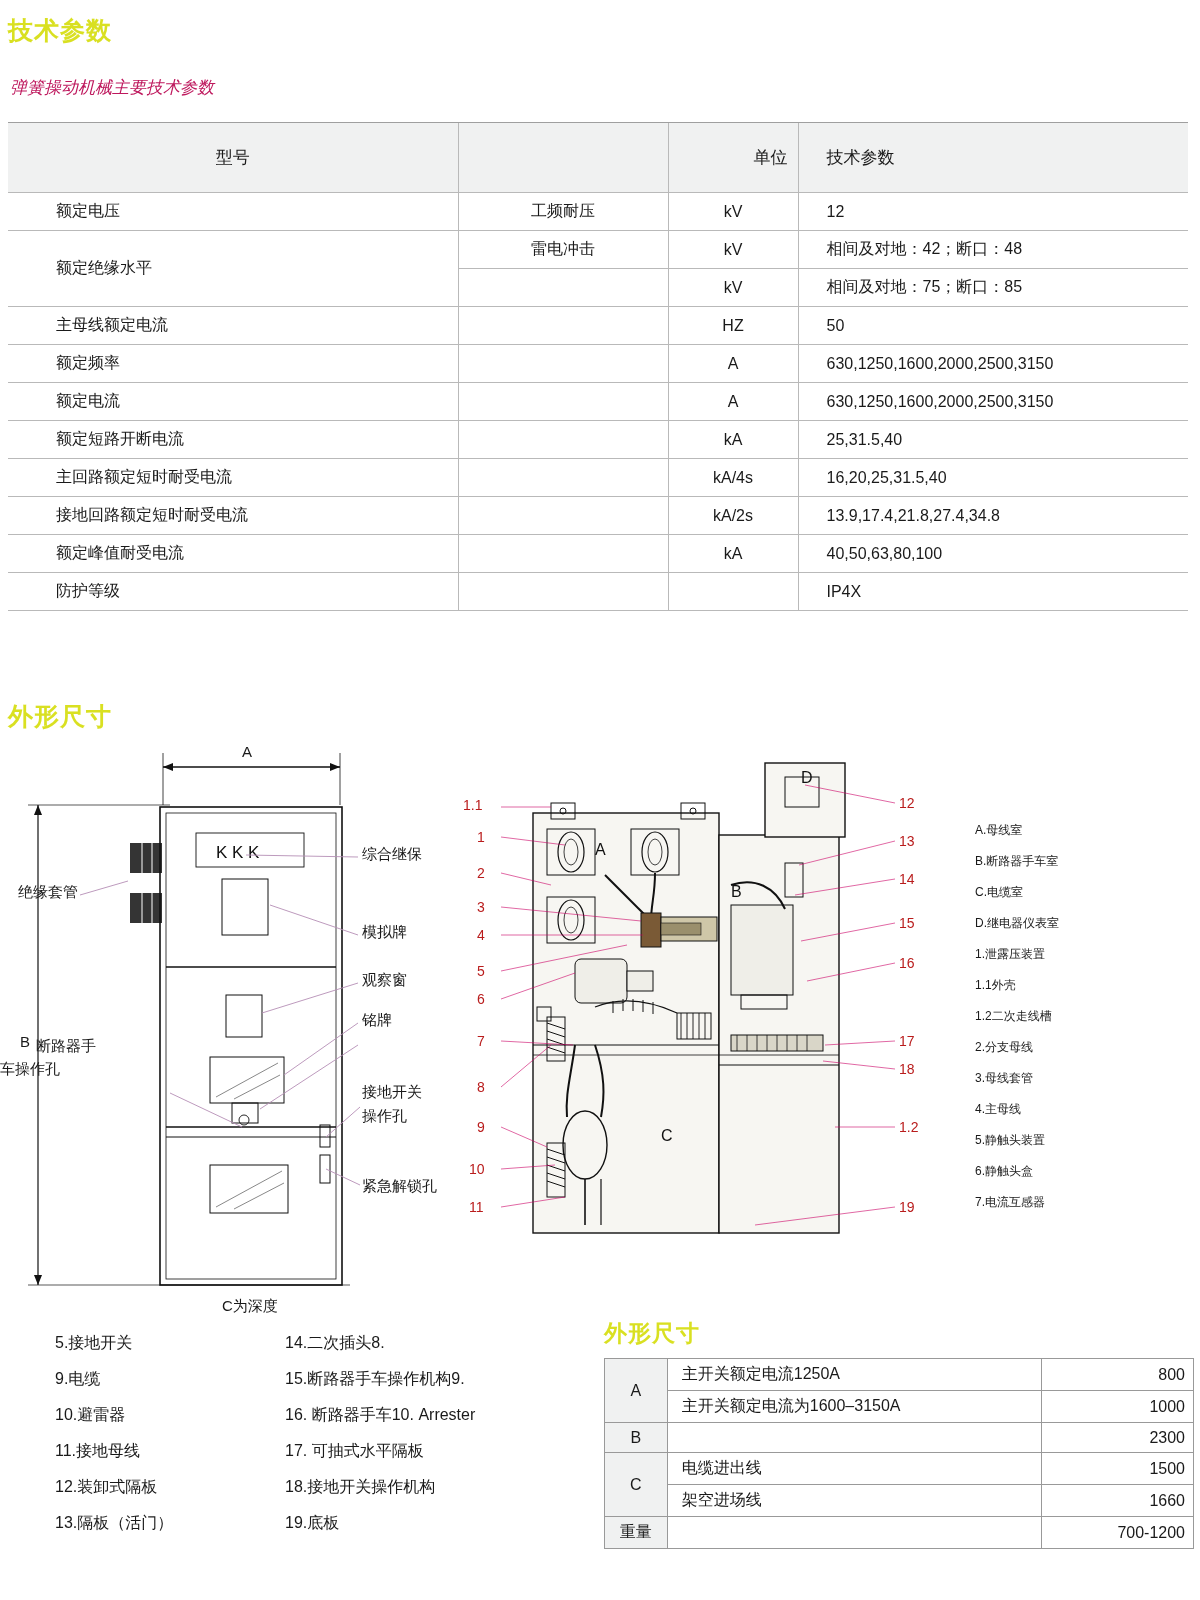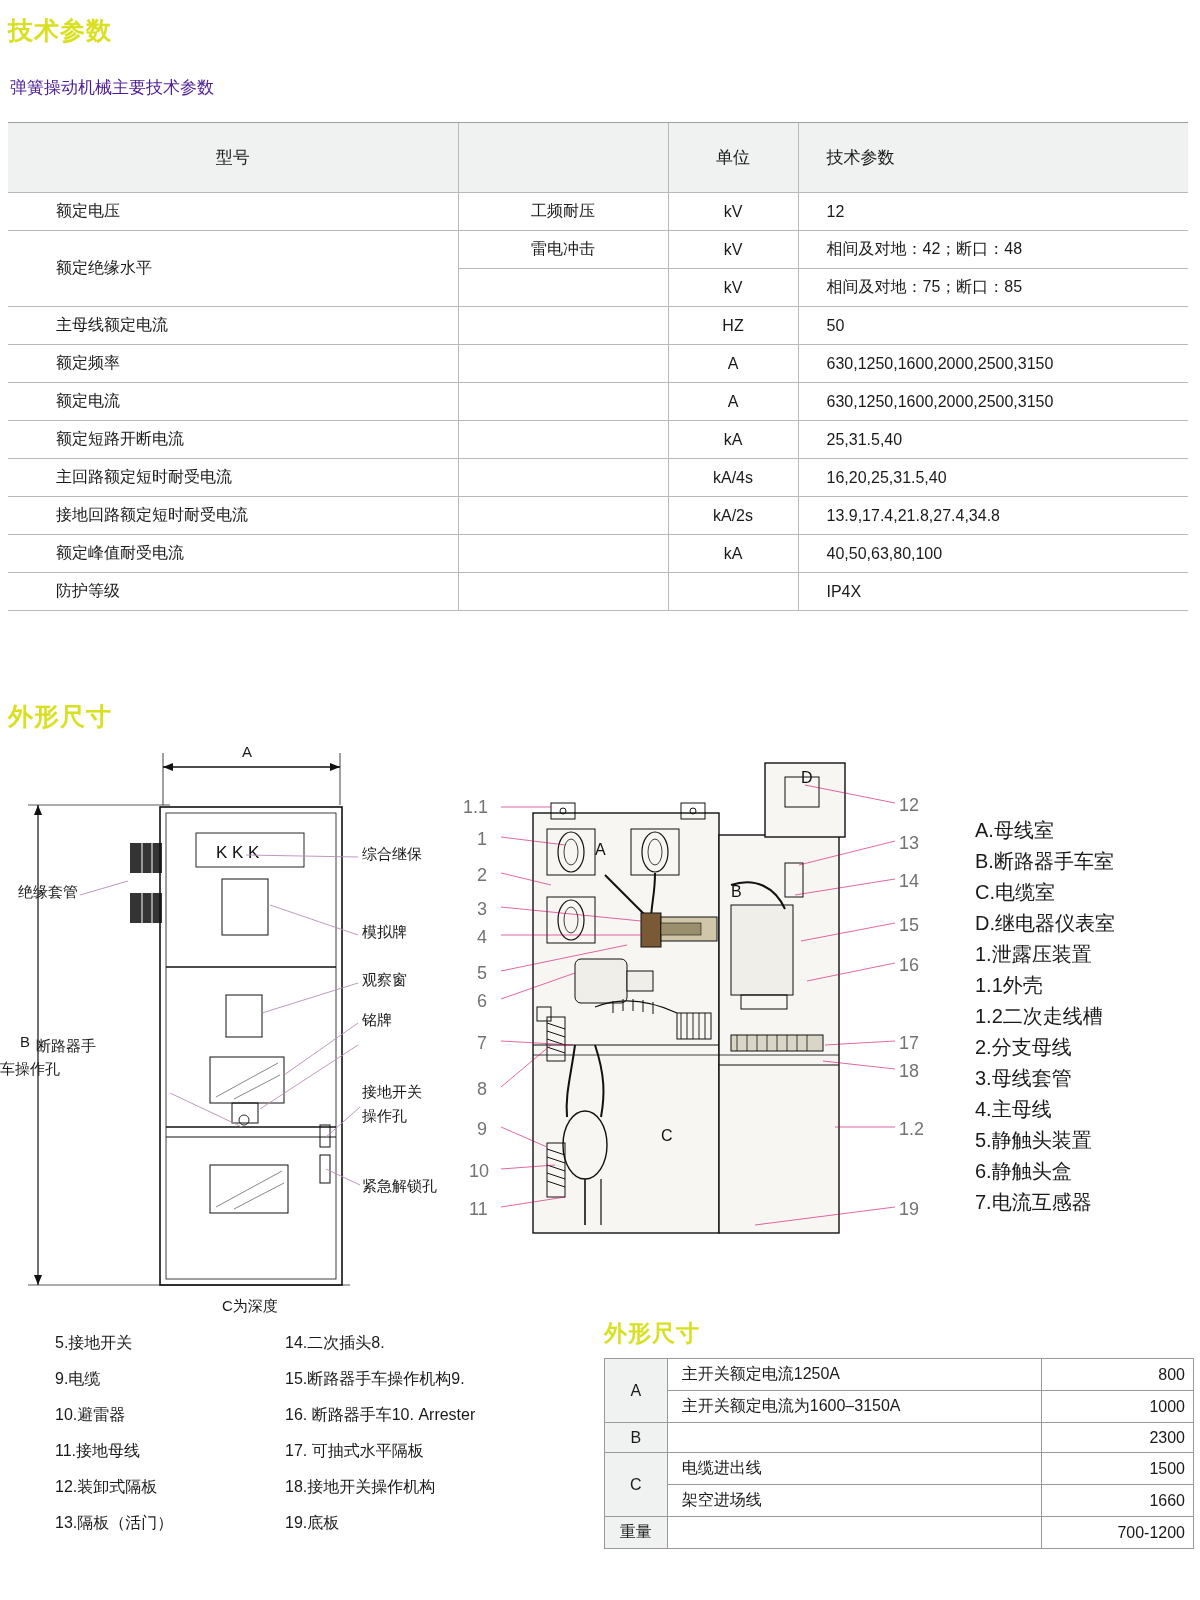--- a/index.html
+++ b/index.html
@@ -14,21 +14,21 @@
 
   .section-title {
     color: #d9e021;
     font-size: 25px;
     font-weight: bold;
     letter-spacing: 1px;
   }
   #tech-title { position: absolute; left: 8px; top: 14px; }
   #tech-sub {
     position: absolute; left: 10px; top: 76px;
-    font-size: 17px; color: #4c1d95;
+    font-size: 17px; color: #be185d; font-style: italic;
   }
 
   
   #spec-table {
     position: absolute; left: 8px; top: 122px;
     width: 1180px;
     border-collapse: collapse;
     font-size: 16px;
   }
   #spec-table th, #spec-table td {
@@ -42,21 +42,21 @@
   #spec-table thead th {
     background: #f0f1f1;
     height: 70px;
     text-align: center;
     font-size: 17px;
     border-top: 1px solid #9f9f9f;
     margin-left: 45px;
   }
   #spec-table .c-name { width: 450px; }
   #spec-table .c-sub  { width: 210px; text-align: center; }
-  #spec-table .c-unit { width: 130px; text-align: center; }
+  #spec-table .c-unit { width: 130px; text-align: right; }
   #spec-table .c-val  { width: 390px; text-align: left; padding-left: 28px; }
   #spec-table tbody tr { height: 38px; }
   #spec-table td.c-name { padding-left: 48px; }
   #spec-table td.c-sub { text-align: center; }
   #spec-table td.c-unit { text-align: center; }
   .vline {
     border-left: 1px solid #b9b9b9;
   }
 
   
@@ -70,28 +70,28 @@
   #mid-drawing { position: absolute; left: 455px; top: 0; width: 500px; height: 545px; }
 
   .dwg-label {
     position: absolute;
     font-size: 15px;
     color: #1a1a1a;
     white-space: nowrap;
   }
   .dwg-num {
     position: absolute;
-    font-size: 18px;
-    color: #737373;
+    font-size: 14px;
+    color: #b91c1c;
   }
 
   
   #legend {
     position: absolute; left: 975px; top: 70px;
-    font-size: 20px; line-height: 31px;
+    font-size: 12px; line-height: 31px;
   }
   #legend div { white-space: nowrap; }
 
   
   #legend-bottom {
     position: absolute; left: 0; top: 1325px; width: 600px;
     font-size: 16px;
   }
   #legend-bottom .col {
     position: absolute; top: 0;

